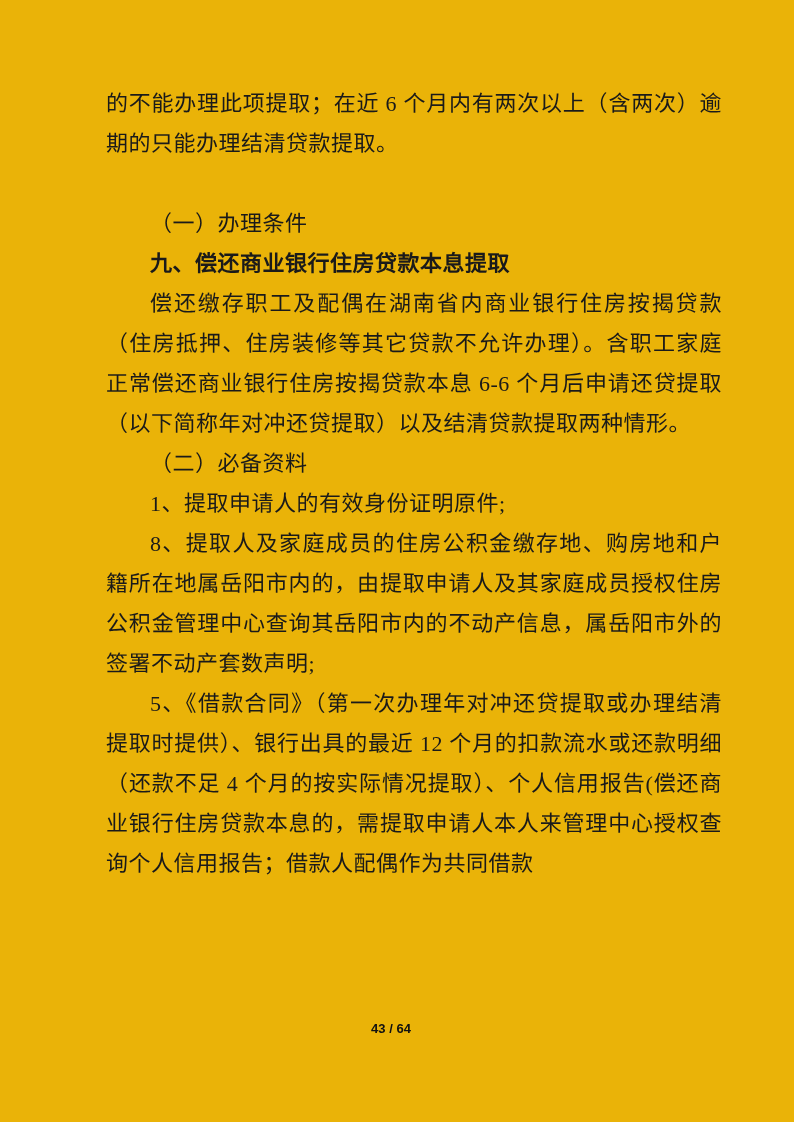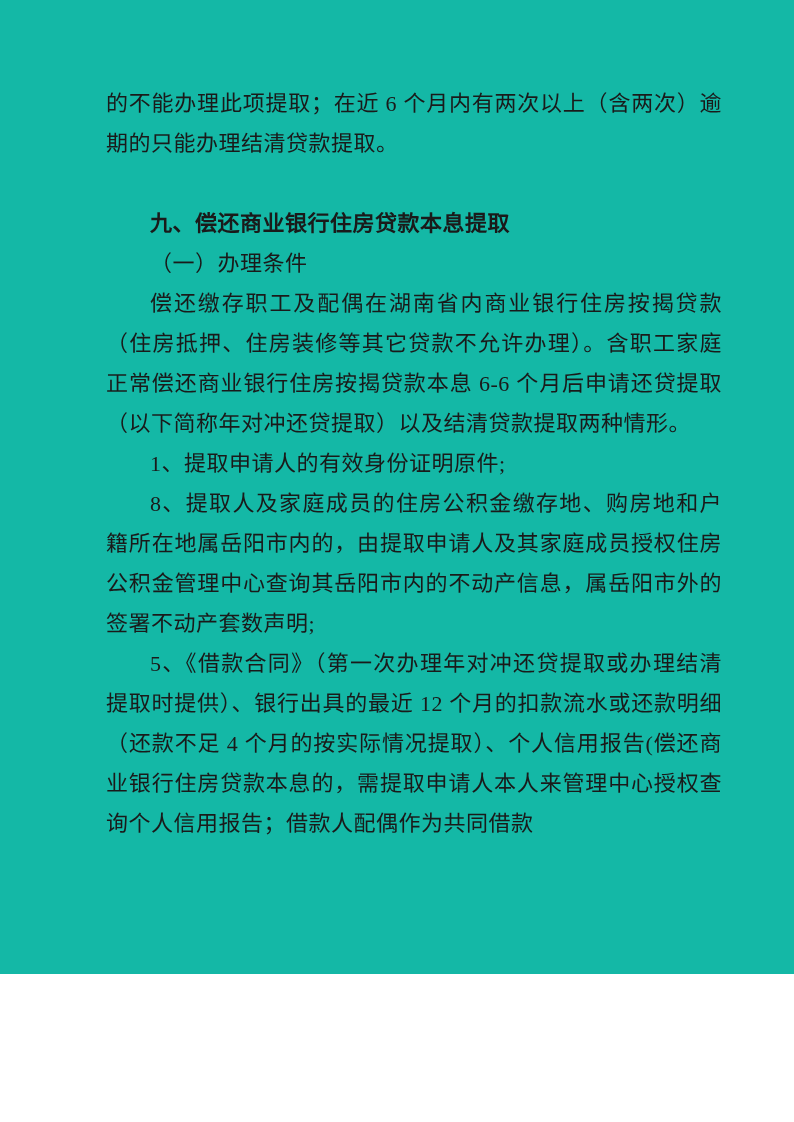--- a/index.html
+++ b/index.html
@@ -3,22 +3,22 @@
 <meta charset="utf-8">
 <style>
   html, body {
     margin: 0;
     padding: 0;
     background: #ffffff;
   }
   .page {
     position: relative;
     width: 794px;
-    height: 974px;
-    background: #14b8a6;
+    height: 1122px;
+    background: #eab308;
     overflow: hidden;
     font-family: "Liberation Serif", "DejaVu Serif", serif;
   }
   .content {
     position: absolute;
     left: 106px;
     top: 84px;
     width: 616px;
     font-size: 22px;
     line-height: 40px;
@@ -54,26 +54,27 @@
 </style>
 </head>
 <body>
 
 <div class="page">
   <div class="content">
     <p>的不能办理此项提取；在近 6 个月内有两次以上（含两次）逾期的只能办理结清贷款提取。</p>
 
     <div class="blank-line"></div>
 
+    <p class="indent">（一）办理条件</p>
+
     <p class="indent bold">九、偿还商业银行住房贷款本息提取</p>
-
-    <p class="indent">（一）办理条件</p>
 
     <p class="indent">偿还缴存职工及配偶在湖南省内商业银行住房按揭贷款（住房抵押、住房装修等其它贷款不允许办理）。含职工家庭正常偿还商业银行住房按揭贷款本息 6-6 个月后申请还贷提取（以下简称年对冲还贷提取）以及结清贷款提取两种情形。</p>
 
+    <p class="indent">（二）必备资料</p>
 
     <p class="indent">1、提取申请人的有效身份证明原件;</p>
 
 
 
     <p class="indent">8、提取人及家庭成员的住房公积金缴存地、购房地和户籍所在地属岳阳市内的，由提取申请人及其家庭成员授权住房公积金管理中心查询其岳阳市内的不动产信息，属岳阳市外的签署不动产套数声明;</p>
 
     <p class="indent">5、《借款合同》（第一次办理年对冲还贷提取或办理结清提取时提供）、银行出具的最近 12 个月的扣款流水或还款明细（还款不足 4 个月的按实际情况提取）、个人信用报告(偿还商业银行住房贷款本息的，需提取申请人本人来管理中心授权查询个人信用报告；借款人配偶作为共同借款</p>
   </div>
 

